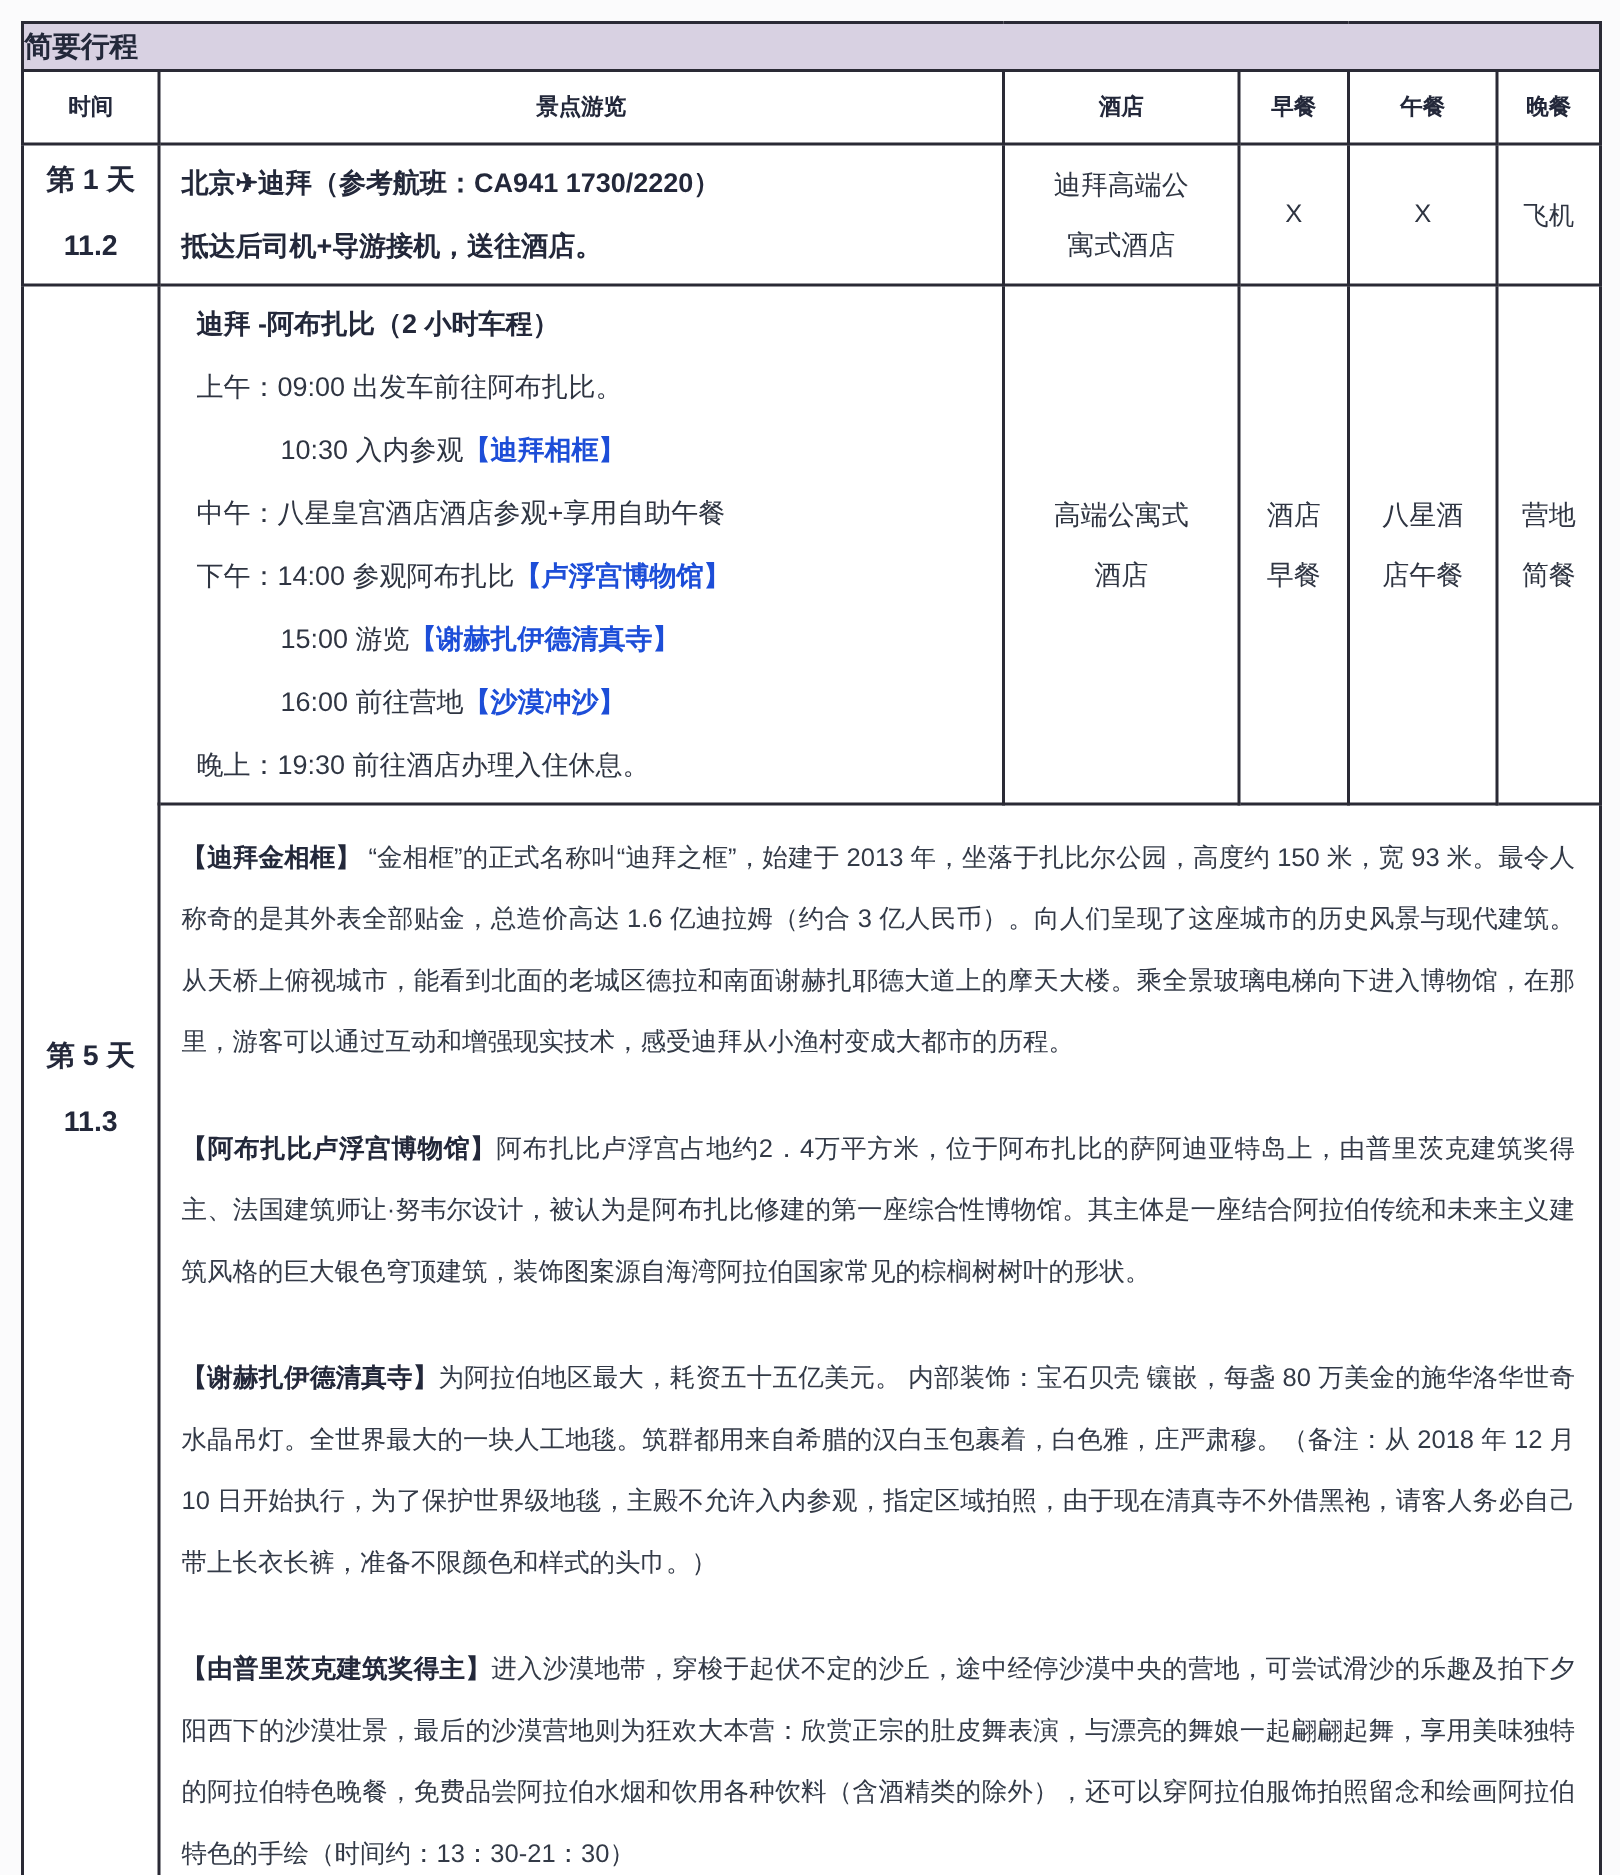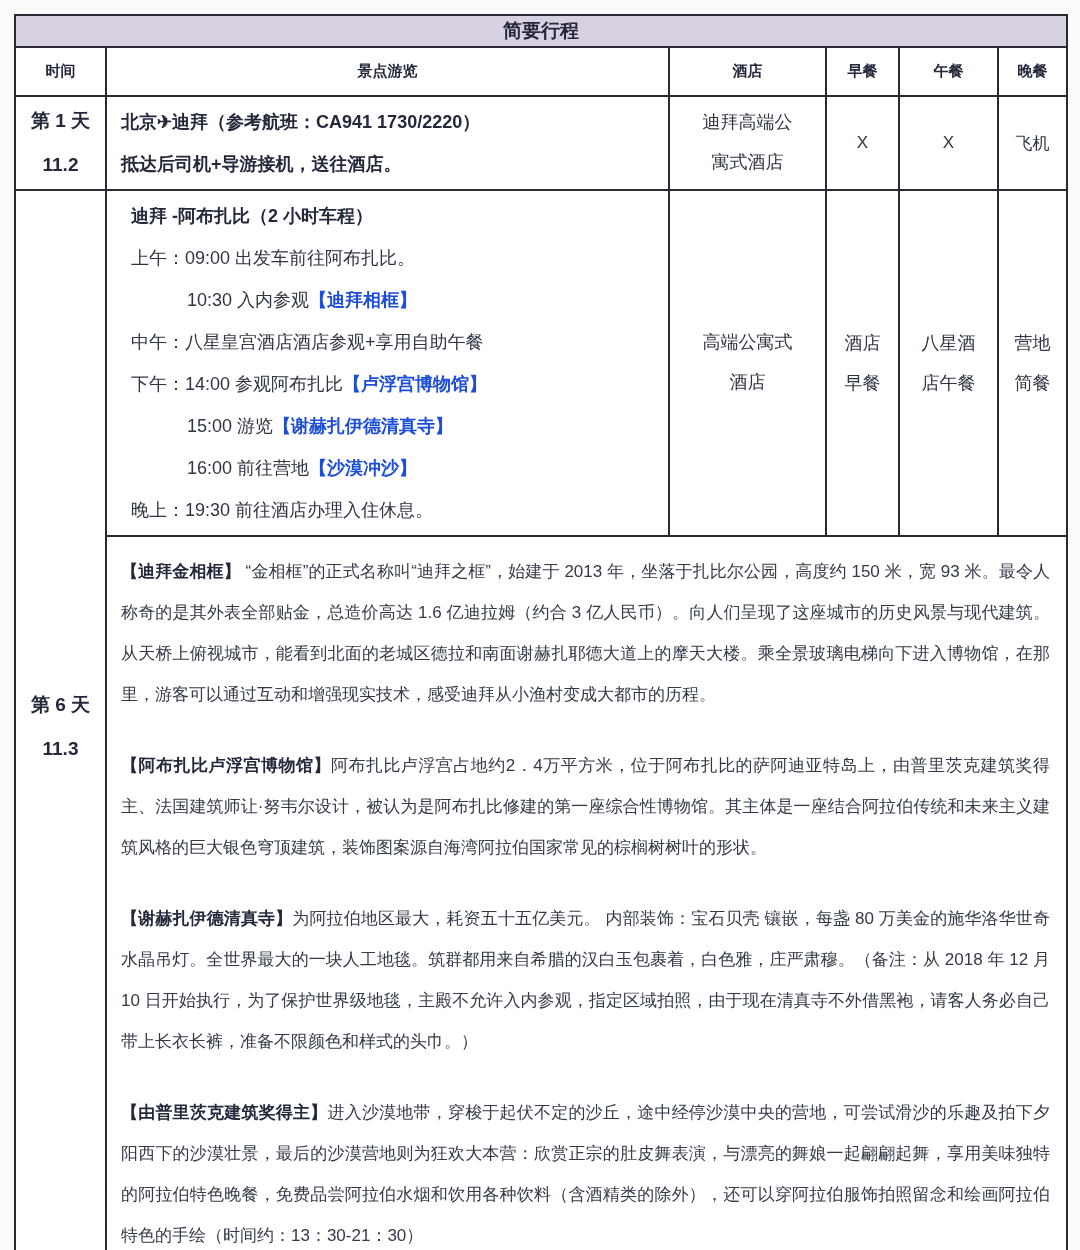--- a/index.html
+++ b/index.html
@@ -17,21 +17,20 @@
     background: #ffffff;
   }
   table.itinerary td {
     border: 2px solid #2a2a35;
     vertical-align: middle;
   }
   
   .title-row td {
     background: #d8d1e2;
     height: 32px;
-    text-align: center;
     font-weight: bold;
     font-size: 19px;
     color: #23283a;
   }
   
   .head-row td {
     height: 49px;
     text-align: center;
     font-weight: bold;
     font-size: 15px;
@@ -54,21 +53,21 @@
   .indent { padding-left: 56px; }
   
   .day2-row > .plan-cell { height: 335px; vertical-align: middle; padding-left: 24px; }
   
   .center-cell { text-align: center; font-size: 18px; }
   .center-cell .wrap {
     display: inline-block;
     line-height: 40px;
     vertical-align: middle;
   }
-  .w5 { max-width: 5.4em; font-family: Liberation Mono, monospace; }
+  .w5 { max-width: 5.4em; }
   .w3 { max-width: 3.4em; }
   .w2 { max-width: 2.4em; }
   .meal-x { font-size: 17px; }
   
   .desc-cell {
     vertical-align: top;
     padding: 14px 16px 6px 14px;
   }
   .desc-cell p {
     font-size: 17px;
@@ -120,21 +119,21 @@
       <td class="center-cell">
         <span class="wrap w5">迪拜高端公寓式酒店</span>
       </td>
       <td class="center-cell meal-x">X</td>
       <td class="center-cell meal-x">X</td>
       <td class="center-cell meal-x">飞机</td>
     </tr>
 
     <tr class="day2-row">
       <td class="day-cell" rowspan="2">
-        <div class="dayline">第 6 天</div>
+        <div class="dayline">第 5 天</div>
         <div class="dayline">11.3</div>
       </td>
       <td class="plan-cell">
         <div class="line bold">迪拜 -阿布扎比（2 小时车程）</div>
         <div class="line"><span>上午：09:00 出发车前往阿布扎比。</span><b></b></div>
         <div class="line indent"><span>10:30 入内参观</span><b>【迪拜相框】</b></div>
         <div class="line"><span>中午：八星皇宫酒店酒店参观+享用自助午餐</span><b></b></div>
         <div class="line"><span>下午：14:00 参观阿布扎比</span><b>【卢浮宫博物馆】</b></div>
         <div class="line indent"><span>15:00 游览</span><b>【谢赫扎伊德清真寺】</b></div>
         <div class="line indent"><span>16:00 前往营地</span><b>【沙漠冲沙】</b></div>

